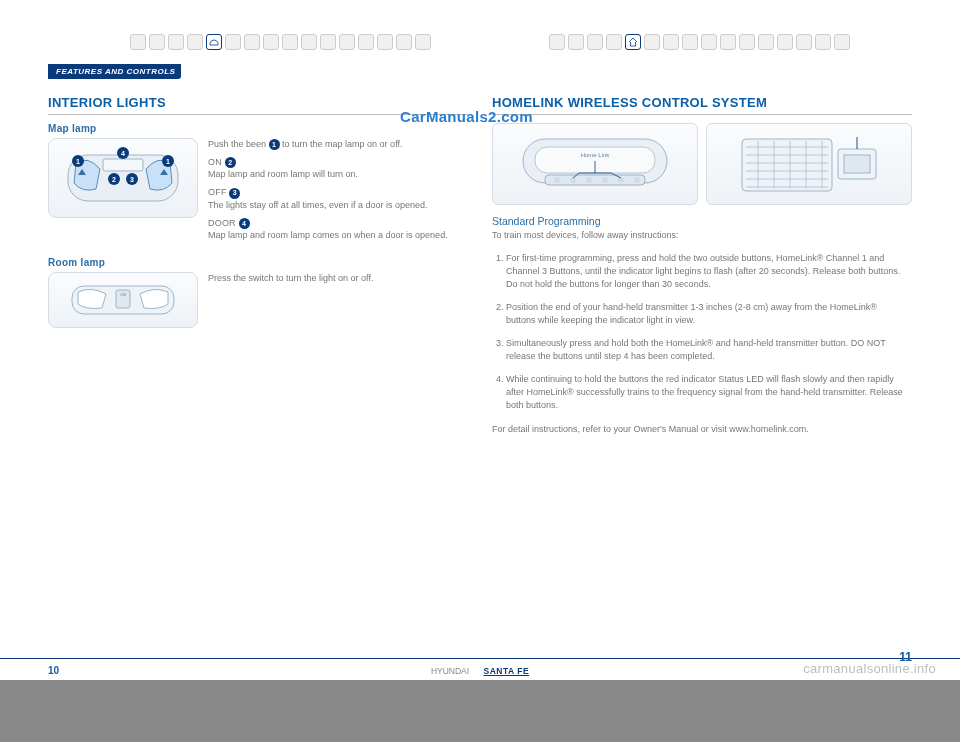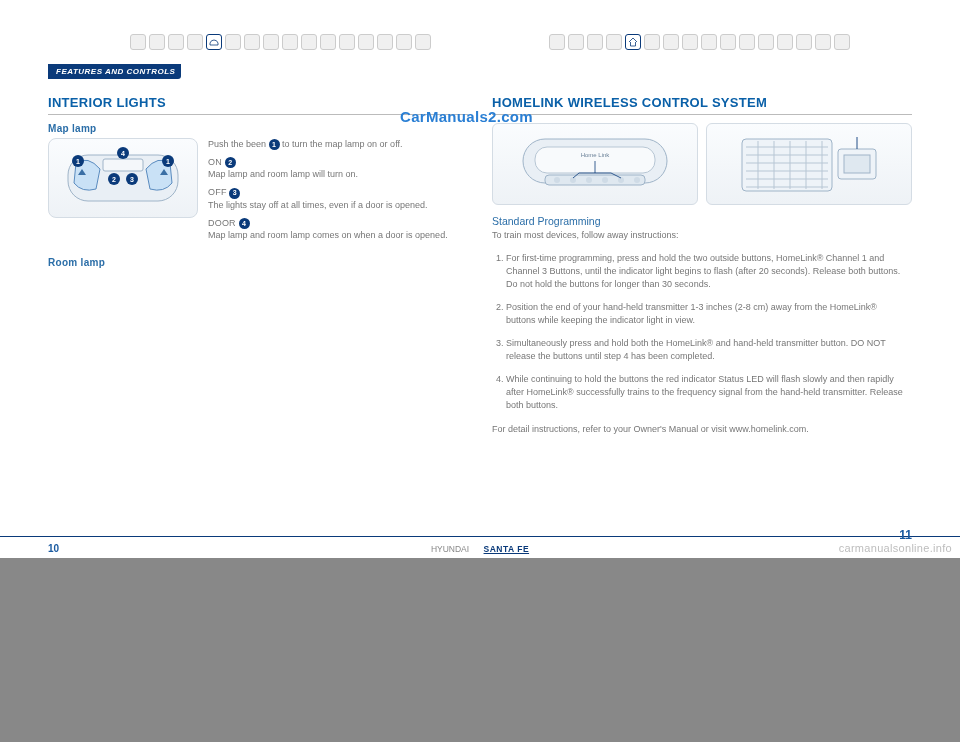--- a/index.html
+++ b/index.html
@@ -1,18 +1,18 @@
 <!DOCTYPE html>
 <html><head>
 <meta charset="utf-8">
 <style>
   * { box-sizing: border-box; margin: 0; padding: 0; }
   html, body { width: 960px; height: 742px; font-family: Arial, Helvetica, sans-serif; background: #888; }
   .page {
-    width: 960px; height: 558px; background: #fff; position: relative; overflow: hidden;
+    width: 960px; height: 680px; background: #fff; position: relative; overflow: hidden;
     padding: 30px 48px 12px 48px;
   }
   .icon-strip {
     display: flex; gap: 3px; position: absolute; top: 34px;
   }
   .icon-strip.left { left: 130px; }
   .icon-strip.right { right: 110px; }
   .icon-strip .ic {
     width: 16px; height: 16px; background: #f0f0f0; border: 1px solid #ccc; border-radius: 3px;
     display: flex; align-items: center; justify-content: center;
@@ -68,21 +68,21 @@
     border-top: 1.5px solid #0a3a7a; height: 22px;
     display:flex; align-items:center; justify-content:space-between;
     font-size: 8.5px; padding: 0 48px 0 82px;
   }
   .footer .pn-left { color:#1a5aa0; font-weight:bold; position:absolute; left:48px; bottom:4px; font-size:10px; }
   .footer .pn-right { color:#1a5aa0; font-weight:bold; position:absolute; right:48px; bottom:16px; font-size:12px; }
   .footer .center { position:absolute; left:50%; transform:translateX(-50%); bottom:4px; color:#888; }
   .footer .center b { color:#0a3a7a; margin-left:12px; letter-spacing:0.5px;text-decoration:underline;}
 
   .site-mark {
-    position: absolute; right: 8px; bottom: 4px; color: #bdbdbd; font-size: 11px; letter-spacing:0.3px;
+    position: absolute; right: 24px; bottom: 4px; color: #bdbdbd; font-size: 13px; letter-spacing:0.3px;
   }
 
   
   .right .row-illus { display:flex; gap:8px; margin-bottom:10px; }
   .right .row-illus .panel {
     flex:1; height:82px; border:1px solid #d4dce4; border-radius:6px;
     background:linear-gradient(#fafcfe,#eef2f6); display:flex; align-items:center; justify-content:center;
   }
   .std-head { color:#2b6ea8; font-size:10.5px; font-weight:500; margin-bottom:2px; }
   .right .body { font-size:9px; color:#777; line-height:1.45; }
@@ -177,20 +177,34 @@
         </div>
         <div class="desc">
           <p><span class="lead">Push the been </span><span class="circ">1</span><span> to turn the map lamp on or off.</span></p>
           <p><span class="hdr">ON </span><span class="circ">2</span><br><span>Map lamp and room lamp will turn on.</span></p>
           <p><span class="hdr">OFF </span><span class="circ">3</span><br><span>The lights stay off at all times, even if a door is opened.</span></p>
           <p><span class="hdr">DOOR </span><span class="circ">4</span><br><span>Map lamp and room lamp comes on when a door is opened.</span></p>
         </div>
       </div>
 
       <h3 class="sub" style="margin-top:10px">Room lamp</h3>
+      <div class="two-pane">
+        <div class="illus small roomlamp">
+          <svg width="130" height="44" viewBox="0 0 130 44">
+            <rect x="14" y="8" width="102" height="28" rx="12" fill="#eef3f8" stroke="#9fb4c8"></rect>
+            <path d="M20 14 Q34 8 48 16 L44 30 Q28 32 20 26 Z" fill="#fff" stroke="#9fb4c8"></path>
+            <path d="M110 14 Q96 8 82 16 L86 30 Q102 32 110 26 Z" fill="#fff" stroke="#9fb4c8"></path>
+            <rect x="58" y="12" width="14" height="18" rx="2" fill="#dfe8f0" stroke="#9fb4c8"></rect>
+            <text x="65" y="18" font-size="4" fill="#6b8198" text-anchor="middle">ON</text>
+          </svg>
+        </div>
+        <div class="desc">
+          <p>Press the switch to turn the light on or off.</p>
+        </div>
+      </div>
     </div>
 
     <div class="col right">
       <h2 class="title">HOMELINK WIRELESS CONTROL SYSTEM</h2>
 
       <div class="row-illus">
         <div class="panel mirror">
           <svg width="160" height="70" viewBox="0 0 160 70">
             <rect x="8" y="10" width="144" height="44" rx="22" fill="#e9eff5" stroke="#9fb4c8"></rect>
             <rect x="20" y="18" width="120" height="26" rx="12" fill="#f8fafc" stroke="#b7c6d4"></rect>

